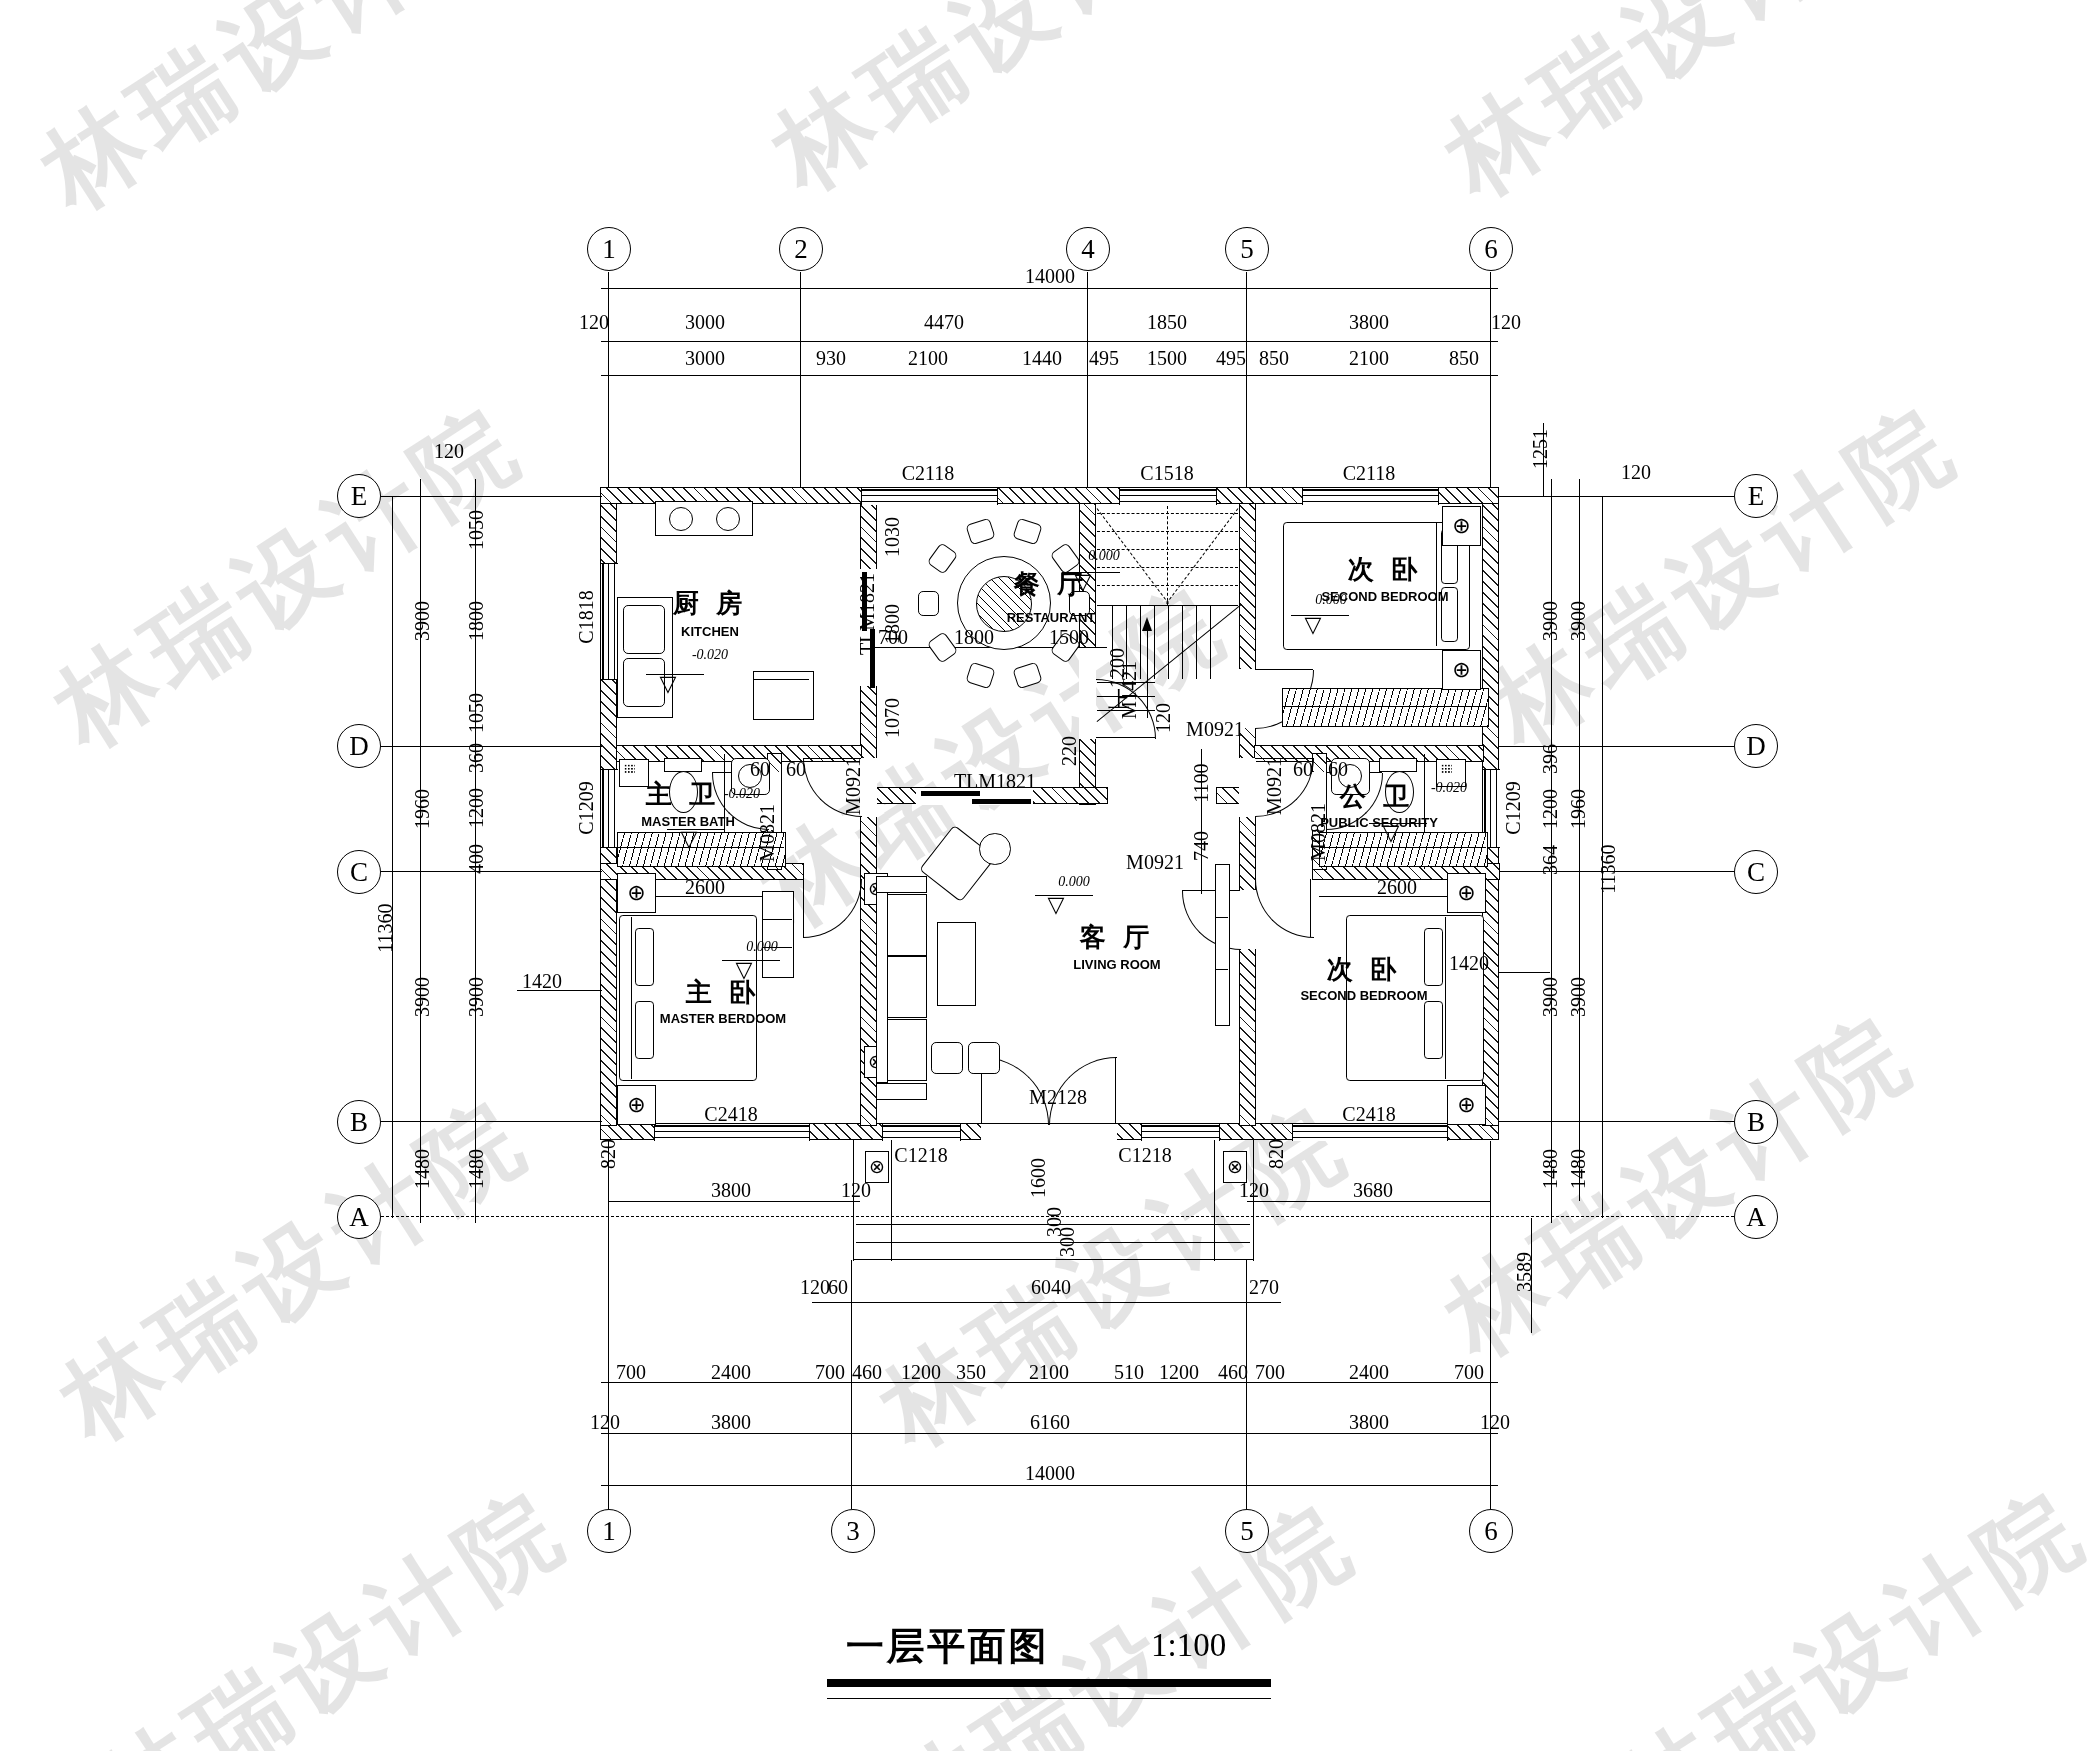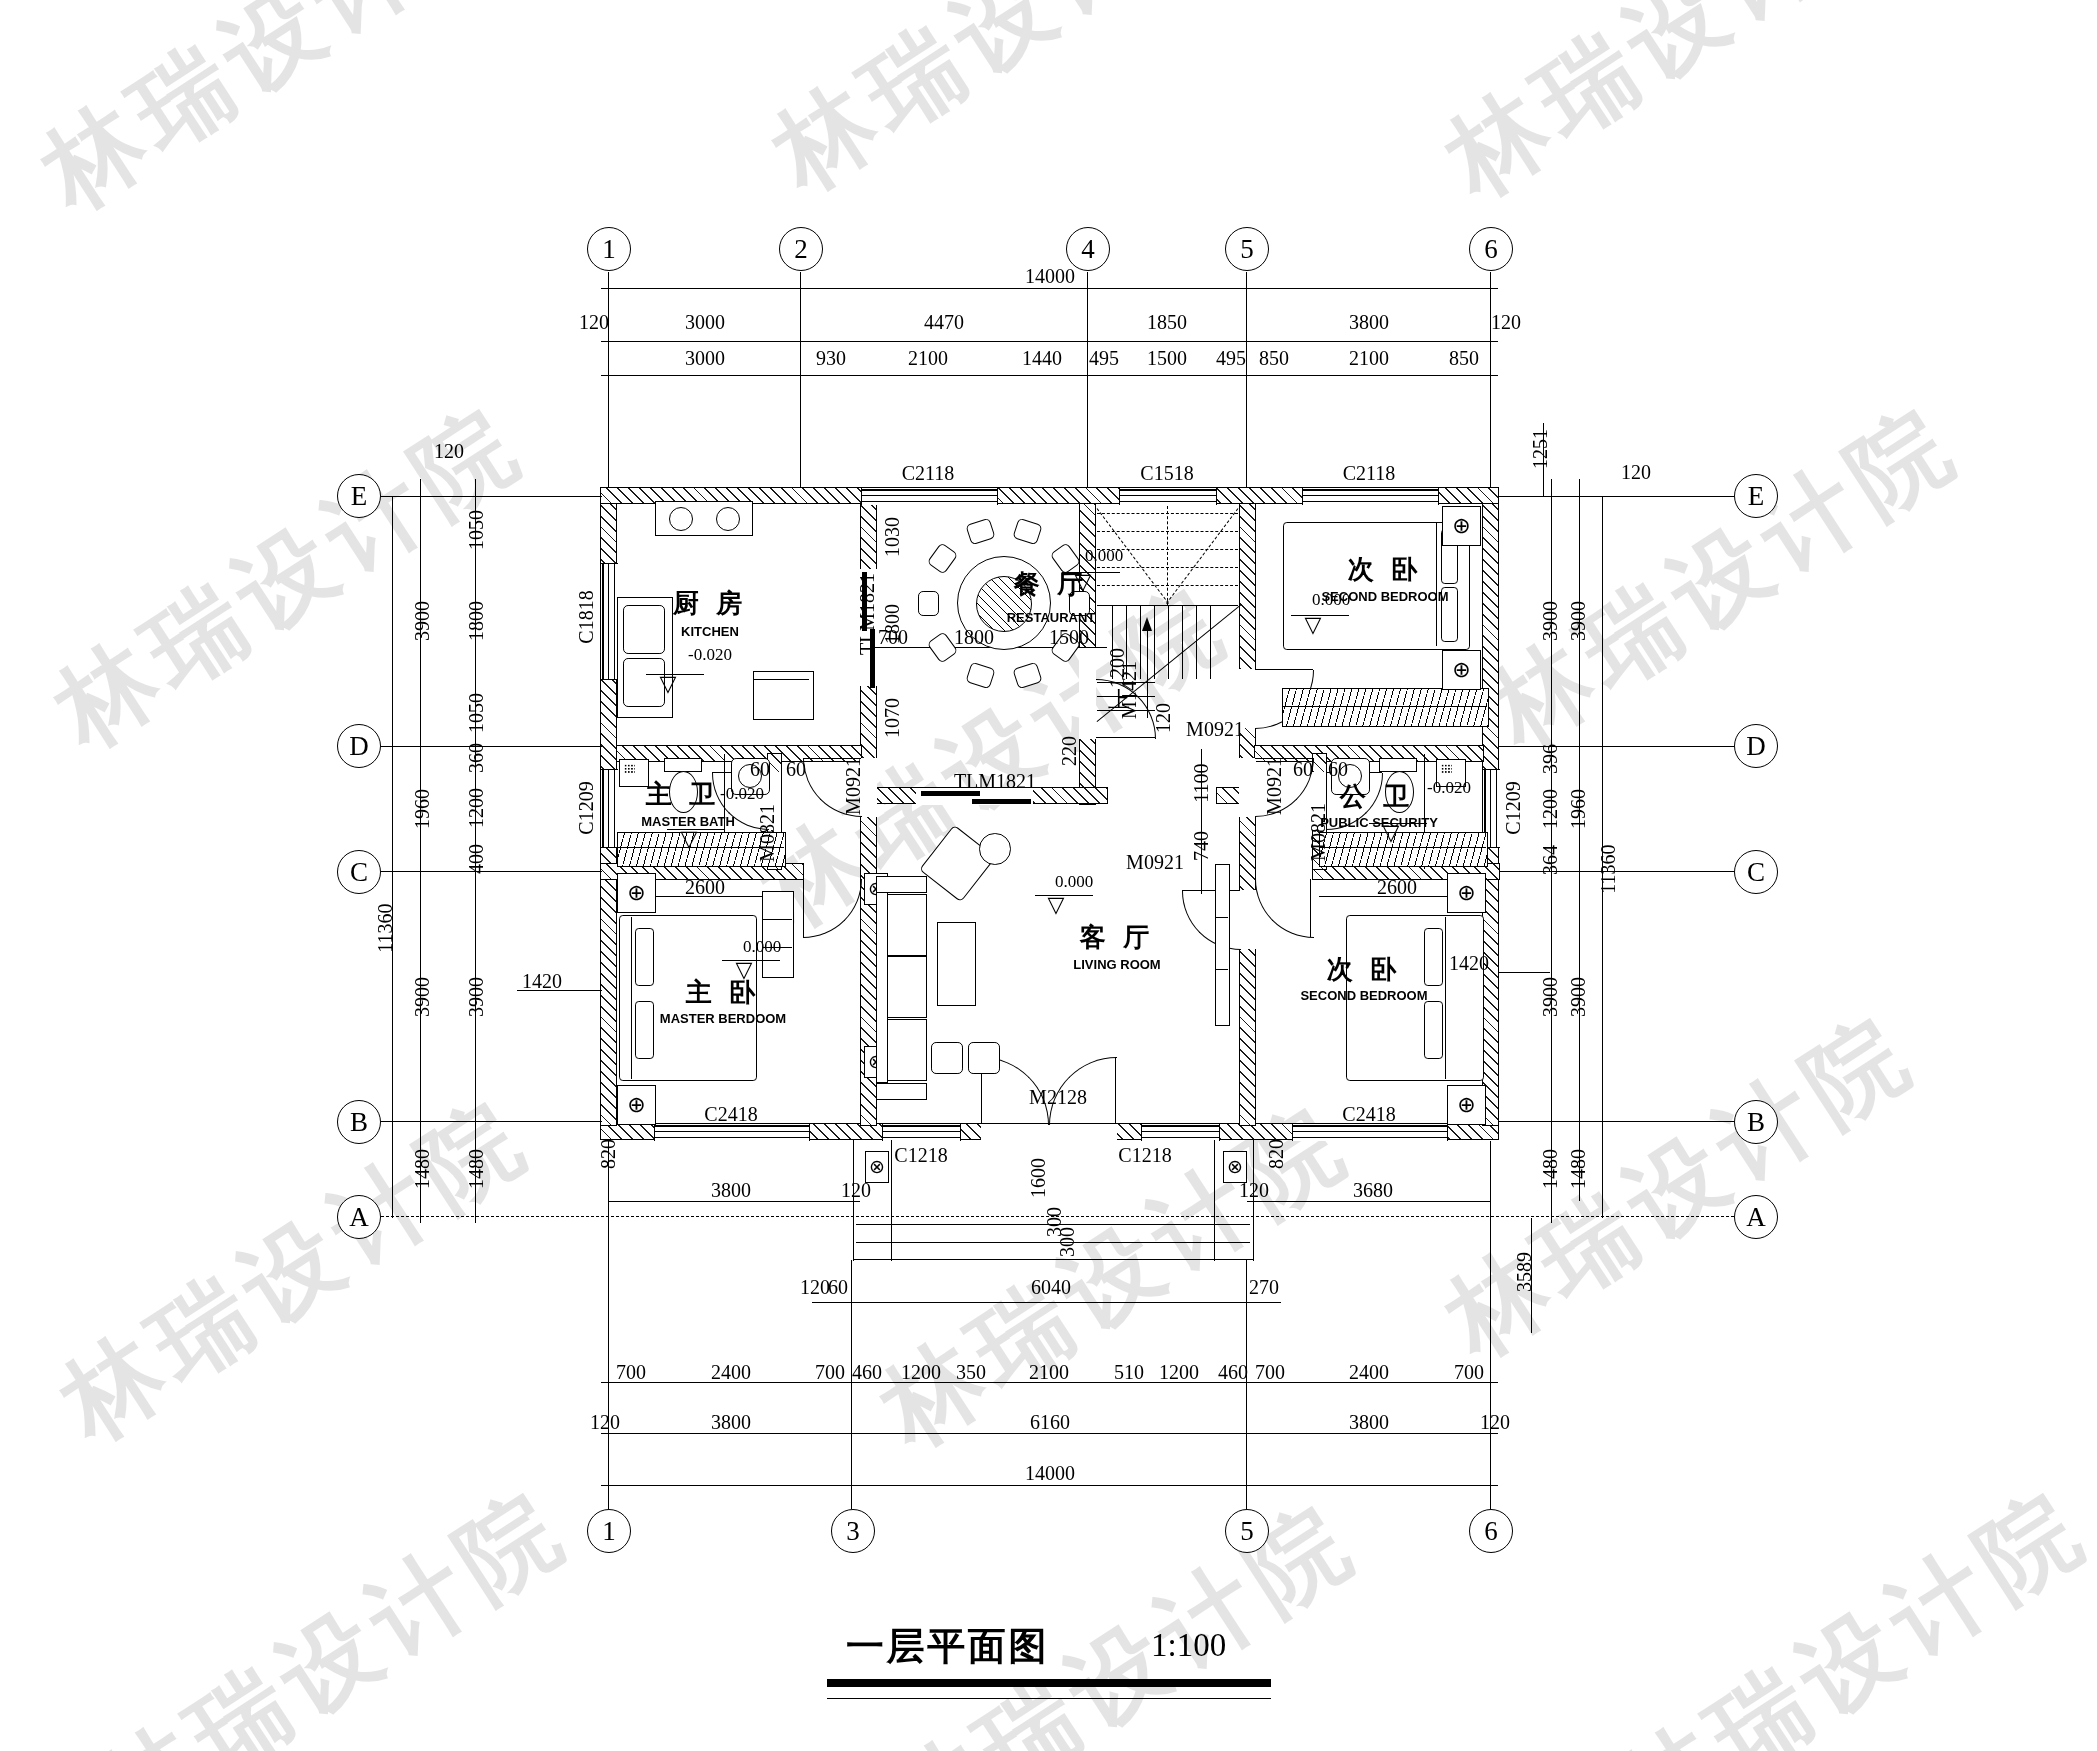--- a/index.html
+++ b/index.html
@@ -35,21 +35,21 @@
   .shower::after{content:"";position:absolute;left:3.8px;top:3.8px;width:11.5px;height:10.3px;
       background:radial-gradient(#000 1px,transparent 1px);background-size:3.2px 3.2px;}
   .ann{position:absolute;font-family:"Liberation Serif","DejaVu Serif",serif;font-size:20px;
        white-space:nowrap;transform:translate(-50%,-50%);line-height:1;}
   .ann.rot{transform:translate(-50%,-50%) rotate(-90deg);}
   .bubble{position:absolute;width:42px;height:42px;border:1.6px solid #000;border-radius:50%;background:#fff;
       display:flex;align-items:center;justify-content:center;
       font:27px "Liberation Serif","DejaVu Serif",serif;transform:translate(-50%,-50%);z-index:5;}
   .roomcn{position:absolute;font-weight:700;font-size:26px;letter-spacing:5.1px;transform:translate(-50%,-50%);white-space:nowrap;}
   .roomen{position:absolute;font-weight:700;font-size:13px;transform:translate(-50%,-50%);white-space:nowrap;letter-spacing:0px;}
-  .lvl{position:absolute;font-family:"Liberation Serif","DejaVu Serif",serif;font-size:17px;transform:translate(-50%,-50%);white-space:nowrap;}
+  .lvl{position:absolute;font-family:"Liberation Serif","DejaVu Serif",serif;font-size:14px;transform:translate(-50%,-50%);white-space:nowrap;font-style:italic;}
   .tri{position:absolute;font-size:22px;transform:translate(-50%,-50%);font-family:"DejaVu Sans",sans-serif;}
   .wm{position:absolute;font-size:96px;font-weight:700;letter-spacing:10.3px;color:rgba(0,0,0,0.105);
       transform:rotate(-33deg);transform-origin:0 100%;white-space:nowrap;z-index:0;}
   #titleblk{position:absolute;left:827px;top:1615px;width:449px;z-index:4;}
   #title-cn{position:absolute;left:19px;top:6.4px;font-size:38px;font-weight:700;letter-spacing:2.6px;}
   #title-scale{position:absolute;left:324px;top:11.5px;font-size:33px;font-family:"Liberation Serif",serif;}
   #title-bar{position:absolute;left:0;top:64px;width:444px;height:8.3px;background:#000;}
   #title-thin{position:absolute;left:0;top:83px;width:444px;height:1.3px;background:#000;}
   .colg{position:absolute;border:1.3px solid #000;background:#fff;display:flex;align-items:center;justify-content:center;font-size:19px;}
 </style>

